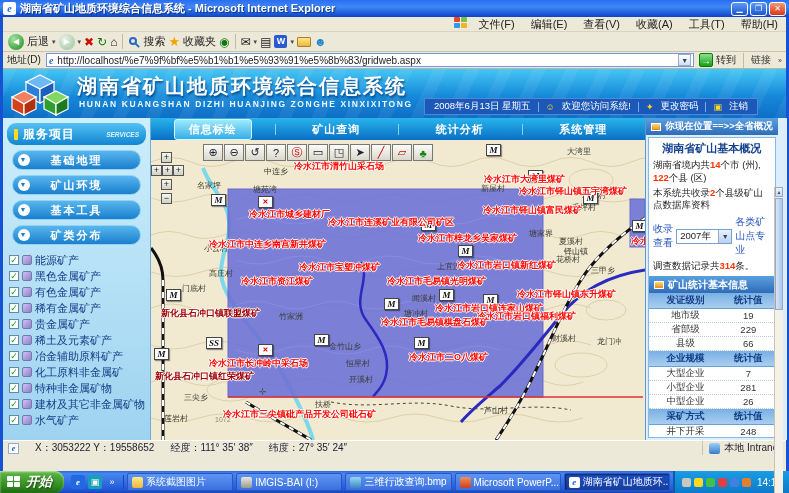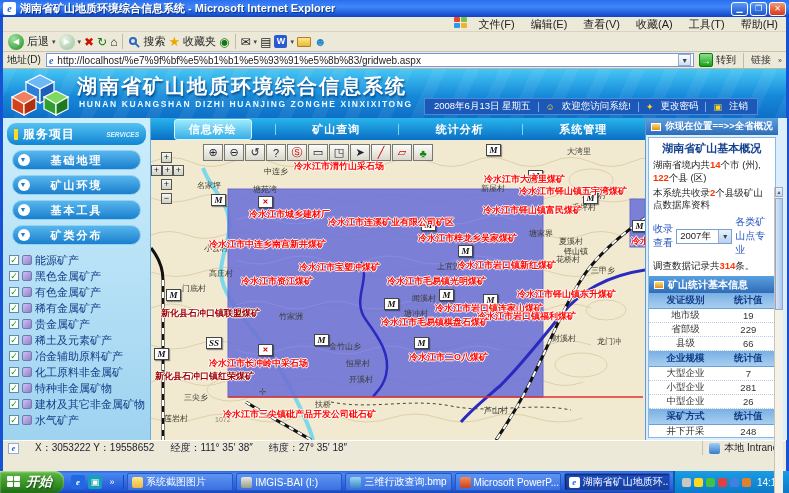--- a/index.html
+++ b/index.html
@@ -631,21 +631,21 @@
         <div class="ps-thumb"></div>
         <div class="ps-track"></div>
 
       </div>
     </div>
 
     <div class="statusbar">
       <span class="st-ico">e</span>
       <span>X：3053222 Y：19558652</span>
       <span>经度：111° 35′ 38″</span>
-      <span>纬度：27° 35′ 18″</span>
+      <span>纬度：27° 35′ 24″</span>
       <span class="st-right">
         <span class="st-globe"></span>
         <span>本地 Intranet</span>
       </span>
     </div>
   </div>
 
   <div class="taskbar">
     <div class="start">
       <span class="sflag">

